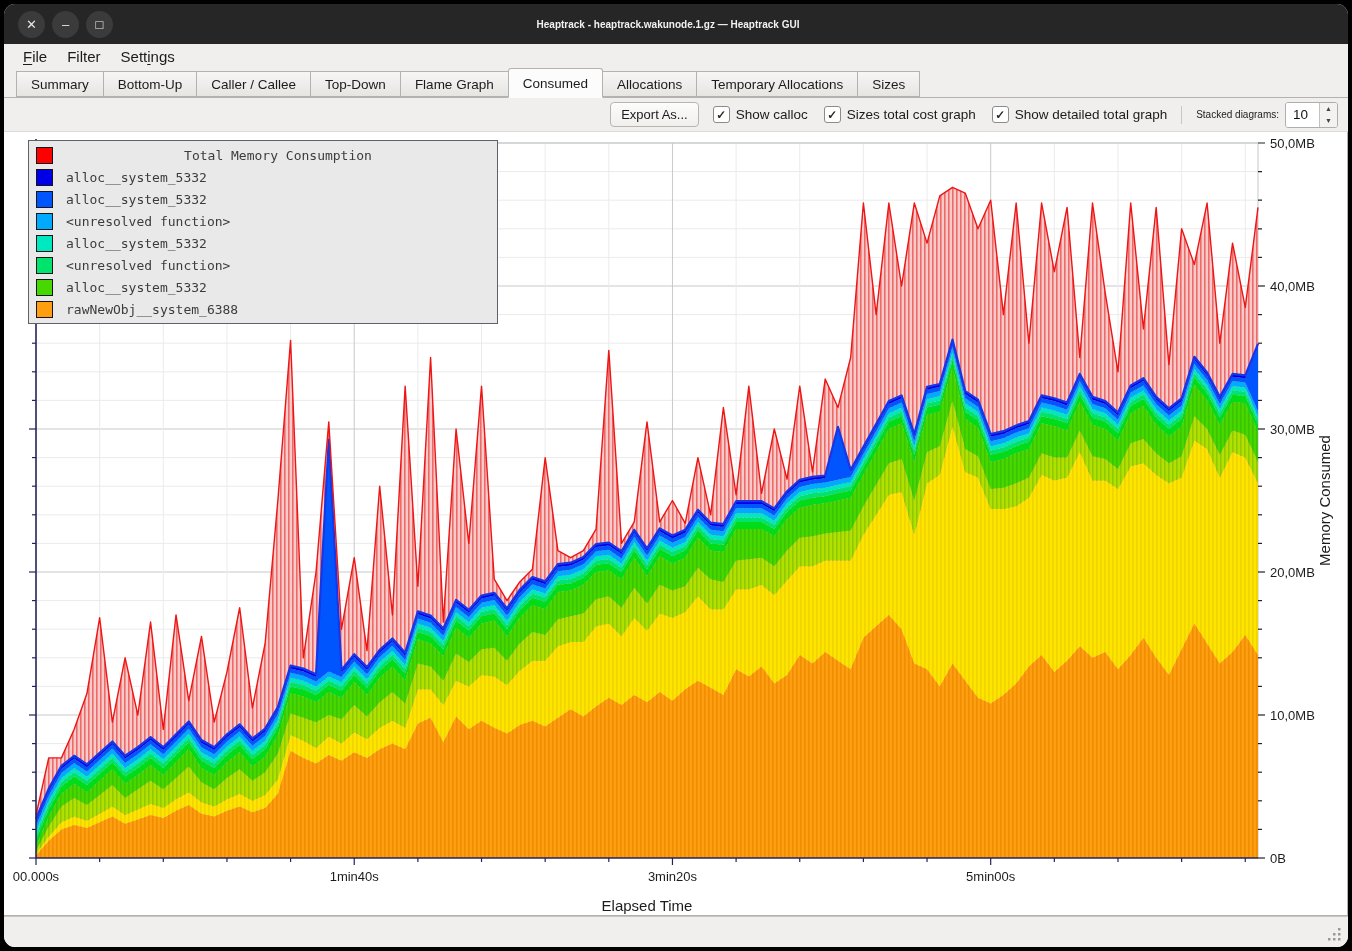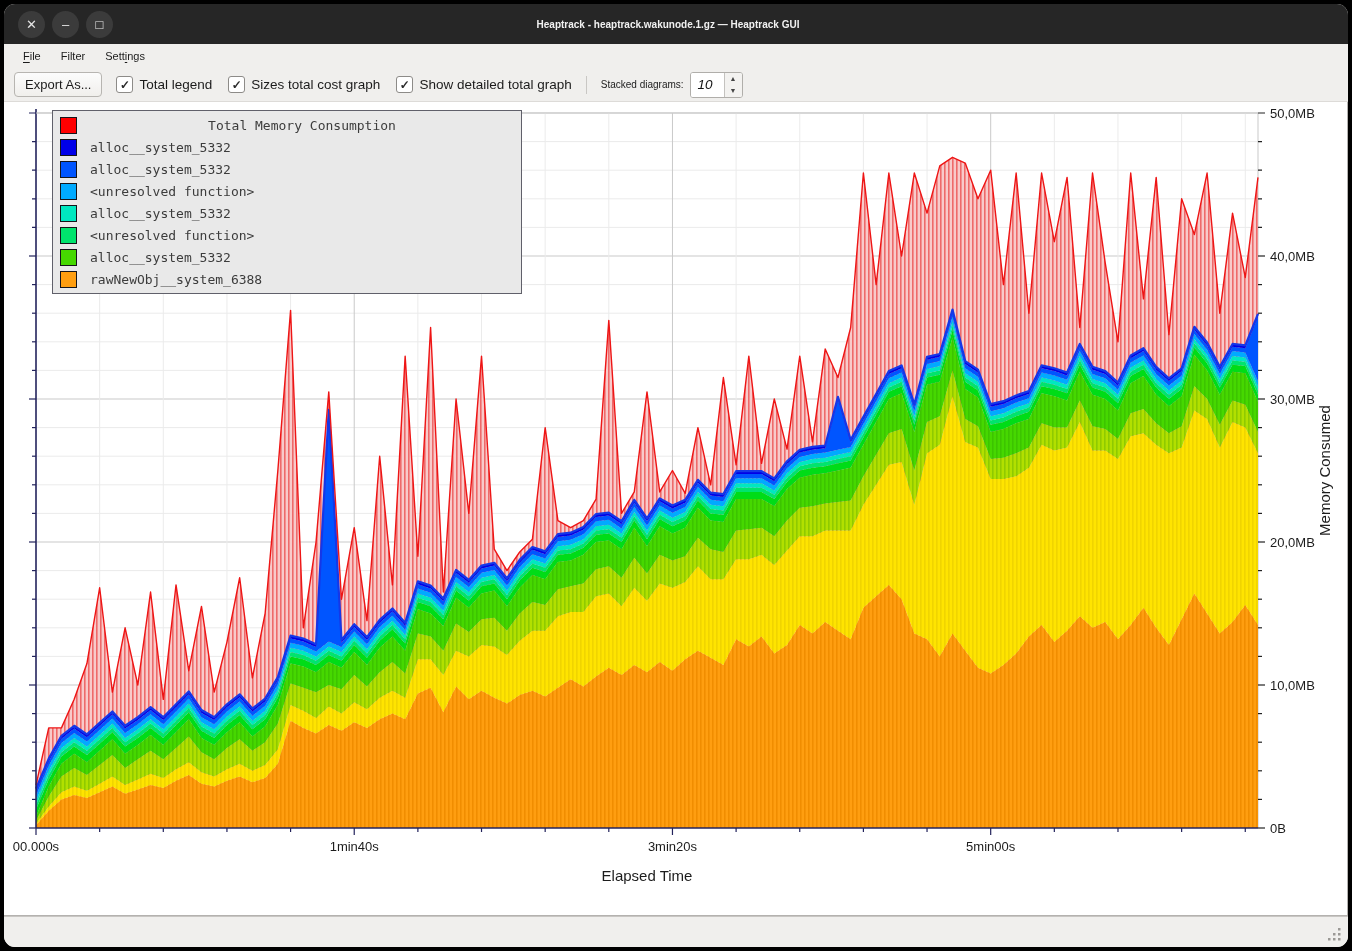--- a/index.html
+++ b/index.html
@@ -9,48 +9,48 @@
 
   
   .titlebar{height:40px;background:#262626;display:flex;align-items:center;position:relative;flex:0 0 auto;}
   .winbtns{display:flex;gap:7px;margin-left:14px;z-index:2;}
   .winbtn{width:27px;height:27px;border-radius:50%;background:#3b3b3b;color:#e6e6e6;display:flex;align-items:center;justify-content:center;font-size:13px;line-height:1;cursor:default;}
   .winbtn span{transform:translateY(-0.5px);}
   .titletext{position:absolute;left:0;right:16px;text-align:center;color:#f1f1f1;font-weight:bold;font-size:10px;}
 
   
   .menubar{height:24px;background:#f0efed;display:flex;align-items:center;padding-left:10px;gap:2px;flex:0 0 auto;}
-  .menuitem{font-size:11px;color:#1b1b1b;padding:2px 9px;border-radius:3px;}
+  .menuitem{font-size:15px;color:#1b1b1b;padding:2px 9px;border-radius:3px;}
   .menuitem u{text-underline-offset:2px;}
 
   
   .tabbar{height:29px;background:#f0efed;display:flex;align-items:flex-end;padding-left:12px;border-bottom:1px solid #b4b2af;flex:0 0 auto;}
   .tab{font-size:13.5px;color:#1b1b1b;padding:0 14px;height:24px;display:flex;align-items:center;background:linear-gradient(#f7f6f5,#e7e5e2);border:1px solid #b4b2af;border-right-width:0;position:relative;}
   .tab:last-child{border-right-width:1px;}
   .tab.active{background:#fcfcfc;height:28px;border-right-width:1px;margin-bottom:-1px;border-bottom:1px solid #fcfcfc;border-top-left-radius:3px;border-top-right-radius:3px;z-index:2;}
   .tab.active + .tab{border-left-width:0;}
 
   
-  .toolbar{height:33px;background:#f0efed;display:flex;align-items:center;gap:14px;padding:0 10px;border-bottom:1px solid #dddbd8;flex:0 0 auto;}
+  .toolbar{height:33px;background:#f0efed;display:flex;align-items:center;gap:14px;padding:0 10px;border-bottom:1px solid #dddbd8;flex:0 0 auto;justify-content:flex-end;}
   .btn{font-size:13px;color:#1b1b1b;background:linear-gradient(#fcfcfc,#f0efec);border:1px solid #b7b5b1;border-radius:4px;padding:4px 10px;}
   .cbwrap{display:flex;align-items:center;gap:6px;font-size:13.5px;color:#1b1b1b;}
   .cb{width:15px;height:15px;background:#fff;border:1px solid #8d8b88;border-radius:3px;display:flex;align-items:center;justify-content:center;font-size:12px;color:#2a2a2a;font-weight:bold;line-height:1;}
   .tsep{width:1px;height:18px;background:#c9c7c4;}
   .spinlabel{font-size:10px;color:#1b1b1b;}
   .spinbox{display:flex;align-items:stretch;height:24px;border:1px solid #b0aeaa;border-radius:3px;background:#fff;overflow:hidden;}
   .spinval{width:26px;font-size:13.5px;color:#111;display:flex;align-items:center;padding-left:7px;background:#fff;}
   .spinbtns{width:17px;display:flex;flex-direction:column;border-left:1px solid #c4c2bf;background:#f3f2f0;}
   .spinbtns div{flex:1;display:flex;align-items:center;justify-content:center;font-size:7px;color:#444;}
 
   
   .chartwrap{flex:1 1 auto;position:relative;background:#fff;border-right:1px solid #b4b2af;border-bottom:1px solid #b4b2af;overflow:hidden;}
   .chartwrap svg{display:block;}
 
   
-  .legend{position:absolute;left:48px;top:8px;width:470px;background:#e9e9e9;border:1px solid #60606a;font-family:"DejaVu Sans Mono","Liberation Mono",monospace;font-size:13px;color:#3c3c3c;padding:3px 0;box-sizing:border-box;}
+  .legend{position:absolute;left:24px;top:8px;width:470px;background:#e9e9e9;border:1px solid #60606a;font-family:"DejaVu Sans Mono","Liberation Mono",monospace;font-size:13px;color:#3c3c3c;padding:3px 0;box-sizing:border-box;}
   .legend-row{display:flex;align-items:center;height:22px;padding:0 7px;}
   .swatch{width:17px;height:17px;border:1px solid #15151a;margin-right:13px;flex:0 0 auto;box-sizing:border-box;}
   .legend-title{flex:1;text-align:center;}
 
   
   .statusbar{height:30px;background:#f0efed;border-top:1px solid #c8c6c3;flex:0 0 auto;position:relative;}
   .grip{position:absolute;right:6px;bottom:5px;}
 </style>
 </head>
 <body>
@@ -72,40 +72,51 @@
       </div>
       <div class="titletext">Heaptrack - heaptrack.wakunode.1.gz — Heaptrack GUI</div>
     </div>
 
     <div class="menubar" id="menubar">
         <div class="menuitem"><u>F</u>ile</div>
         <div class="menuitem">Filter</div>
         <div class="menuitem">Sett<u>i</u>ngs</div>
       </div>
 
+    <div class="tabbar" id="tabbar">
+        <div class="tab">Summary</div>
+        <div class="tab">Bottom-Up</div>
+        <div class="tab">Caller / Callee</div>
+        <div class="tab">Top-Down</div>
+        <div class="tab">Flame Graph</div>
+        <div class="tab active">Consumed</div>
+        <div class="tab">Allocations</div>
+        <div class="tab">Temporary Allocations</div>
+        <div class="tab">Sizes</div>
+      </div>
 
     <div class="toolbar">
       <button class="btn">Export As...</button>
       <span id="checkboxes" style="display:flex;align-items:center;gap:16px;">
           <span class="cbwrap">
             <span class="cb">✓</span>
-            <span>Total legend</span>
+            <span>Show calloc</span>
           </span>
           <span class="cbwrap">
             <span class="cb">✓</span>
             <span>Sizes total cost graph</span>
           </span>
           <span class="cbwrap">
             <span class="cb">✓</span>
             <span>Show detailed total graph</span>
           </span>
         </span>
       <span class="tsep"></span>
       <span class="spinlabel">Stacked diagrams:</span>
-      <span class="spinbox" style="margin-left:-8px;font-style:italic;">
+      <span class="spinbox" style="margin-left:-8px;">
         <span class="spinval">10</span>
         <span class="spinbtns">
           <div>▲</div>
           <div>▼</div>
         </span>
       </span>
     </div>
 
     <div class="chartwrap">
       <div id="chart-svg">

